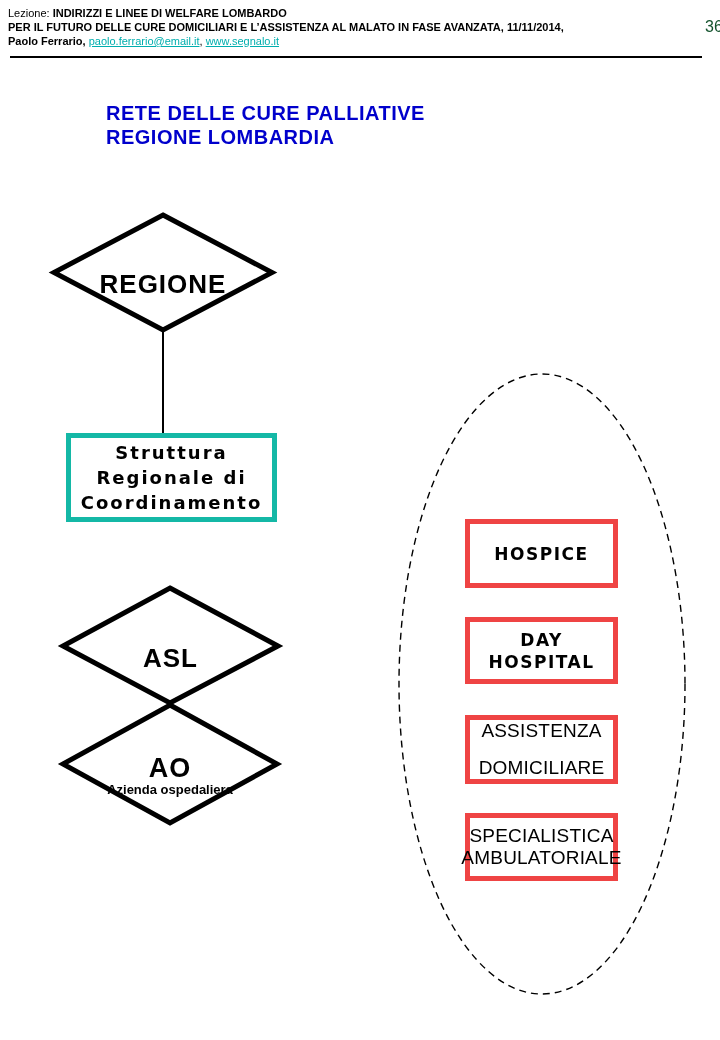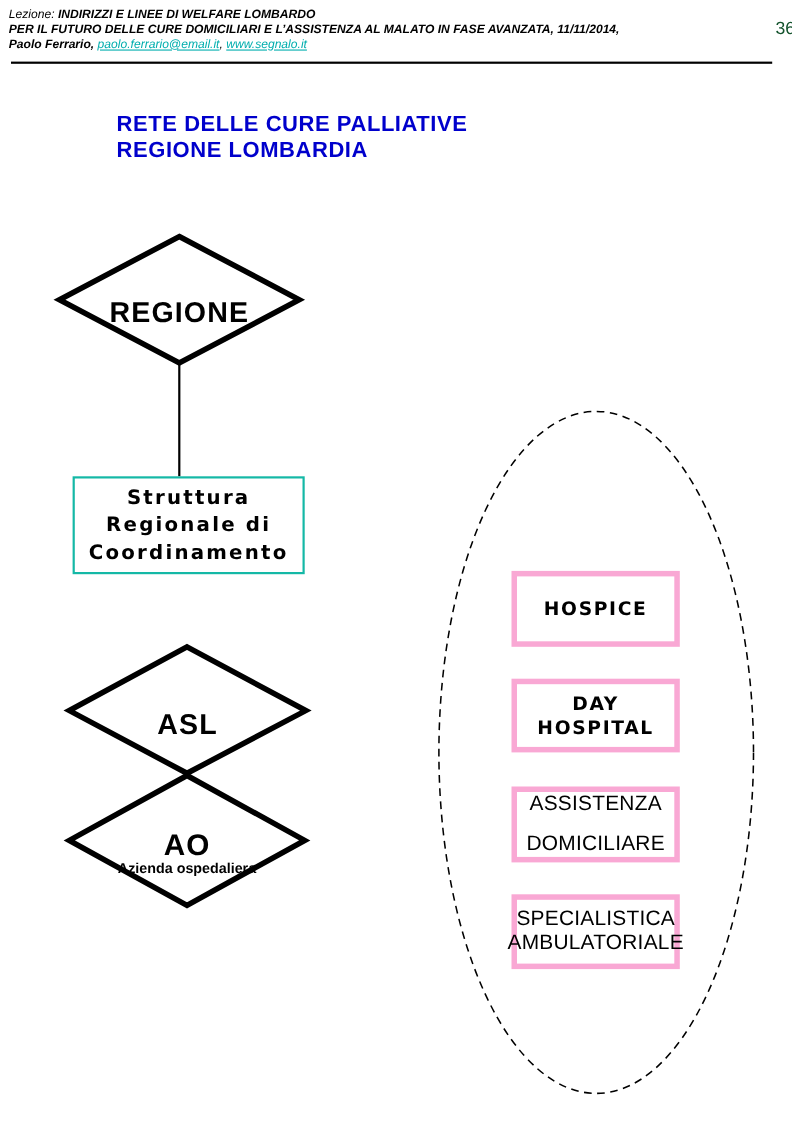--- a/index.html
+++ b/index.html
@@ -15,21 +15,20 @@
   }
 
   
   .header {
     position: absolute;
     left: 8px; top: 6px;
     width: 660px;
     font-size: 11px;
     line-height: 14px;
     color: #000000;
-    font-style: italic;
   }
   .b { font-weight: bold; }
   .lnk {
     color: #00AEAE;
     text-decoration: underline;
     cursor: pointer;
   }
   .pagenum {
     position: absolute;
     left: 705px; top: 18px;
@@ -74,40 +73,40 @@
   .asl-label     { left: 63px; top: 631px; width: 215px; font-size: 26px; letter-spacing: 1px; }
   .ao-label      { left: 63px; top: 742px; width: 214px; }
   .ao-main       { display: block; font-size: 27px; line-height: 28px; letter-spacing: 1px; }
   .ao-sub        { display: block; font-size: 13px; line-height: 15px; }
 
   
   .struttura-box {
     position: absolute;
     left: 66px; top: 433px;
     width: 211px; height: 89px;
-    border: 2px solid #14b8a6;
+    border: 5px solid #14b8a6;
     background: #ffffff;
     display: flex;
     align-items: center;
     justify-content: center;
     text-align: center;
     font-family: "DejaVu Sans", sans-serif;
     font-weight: bold;
     font-size: 18px;
     line-height: 25px;
     letter-spacing: 2px;
   }
   .struttura-box span { display: block; }
 
   
   .svc-box {
     position: absolute;
     left: 465px;
     width: 153px;
-    border: 5px solid #f9a8d4;
+    border: 5px solid #ef4444;
     background: #ffffff;
     display: flex;
     flex-direction: column;
     align-items: center;
     justify-content: center;
     text-align: center;
     color: #000000;
   }
   .svc-bold {
     font-family: "DejaVu Sans", sans-serif;

